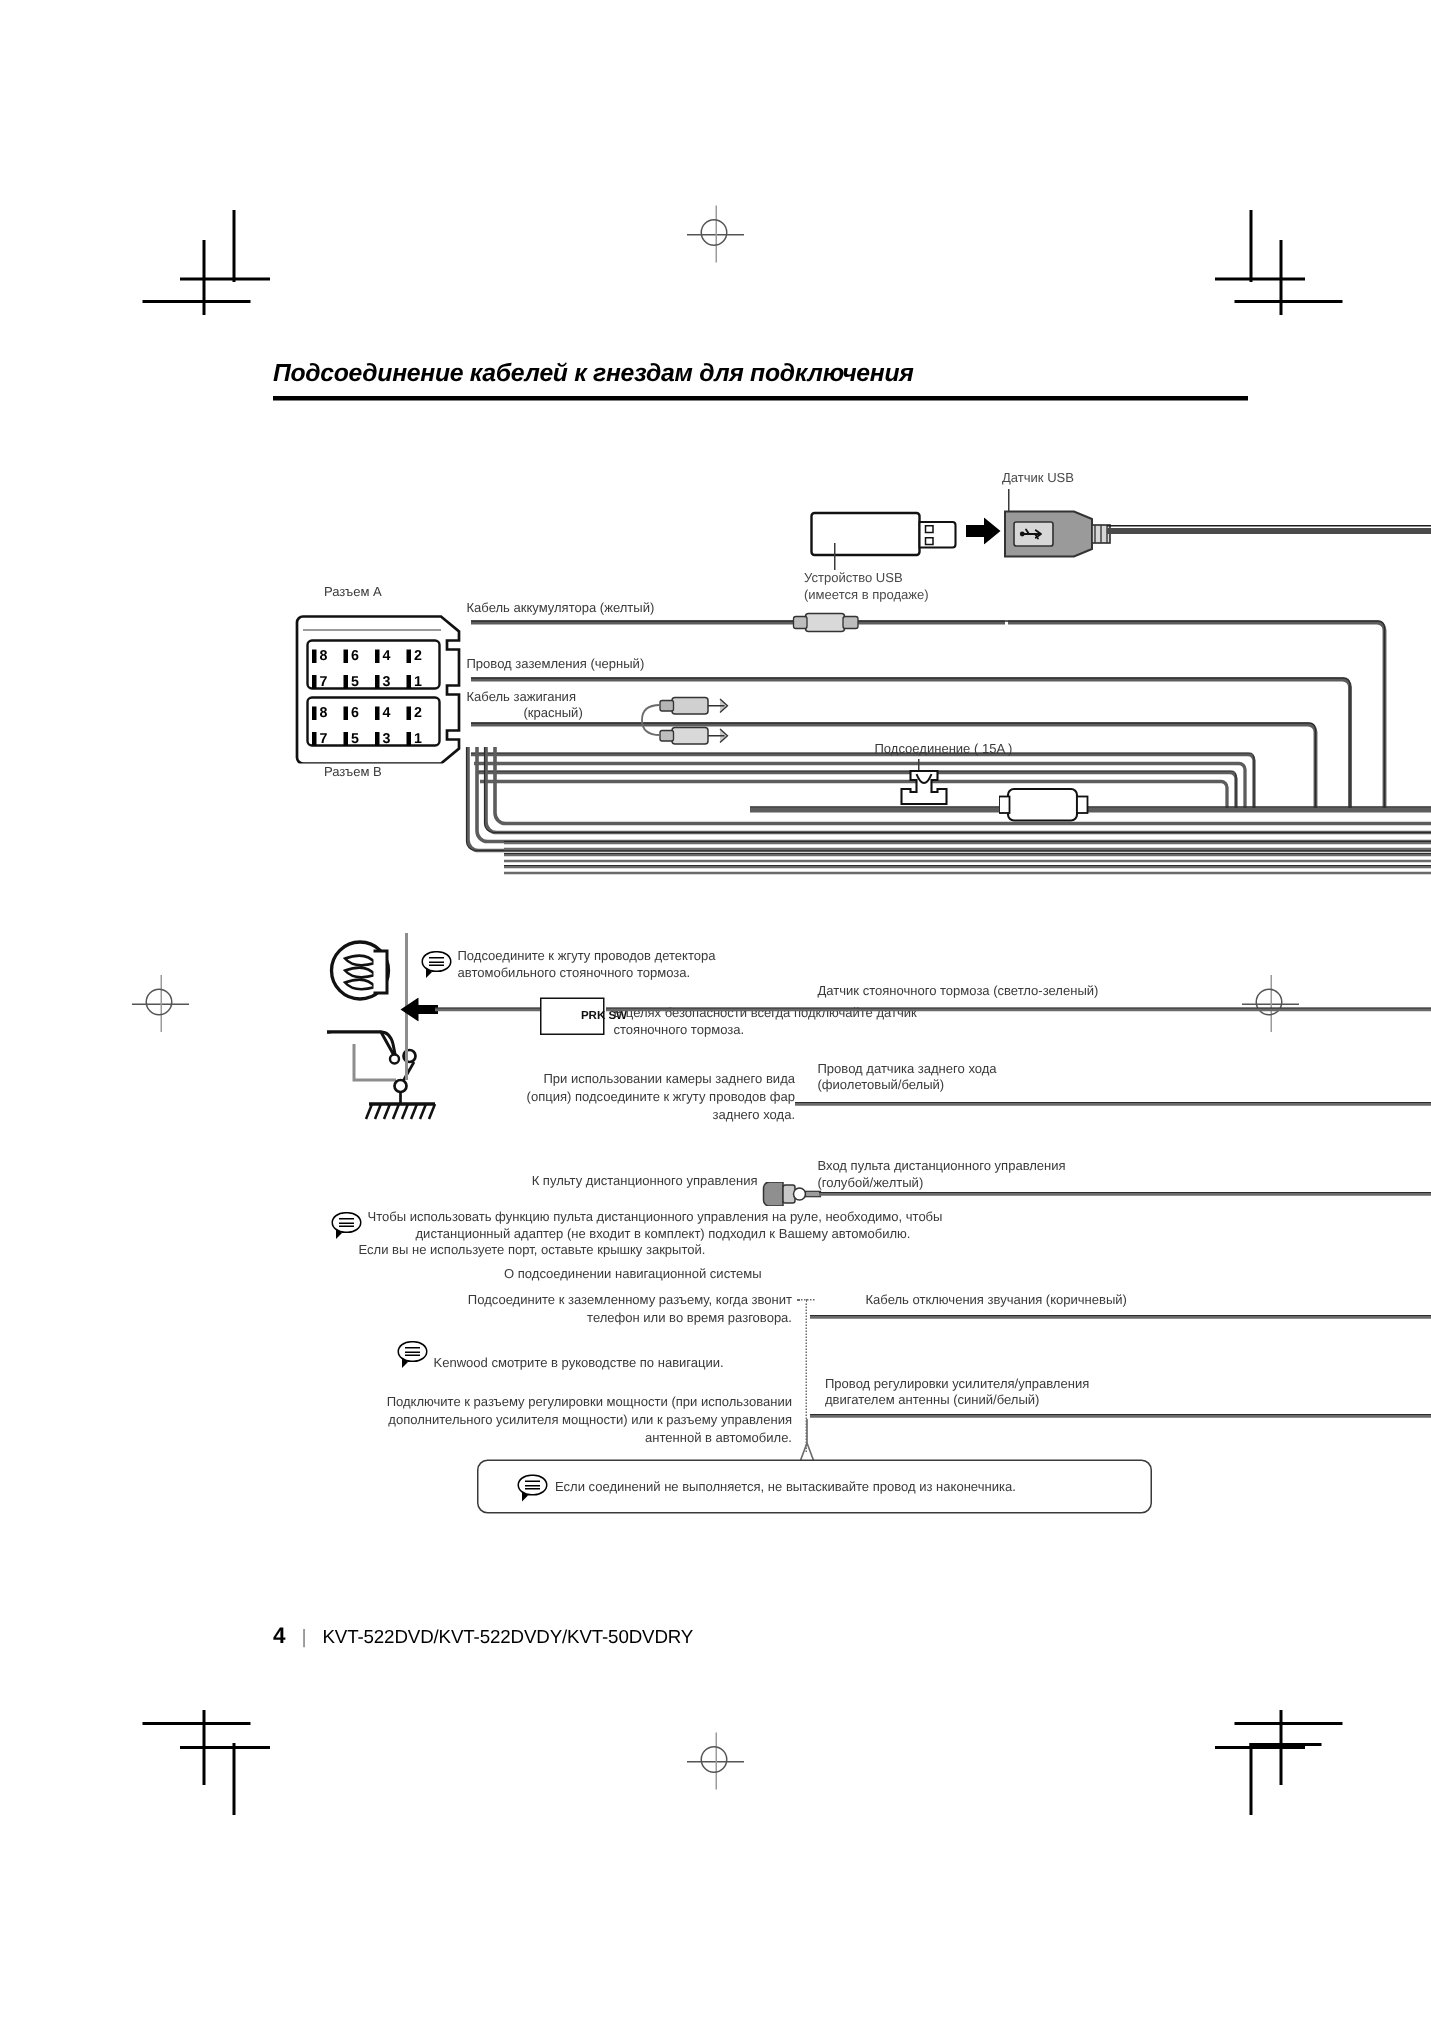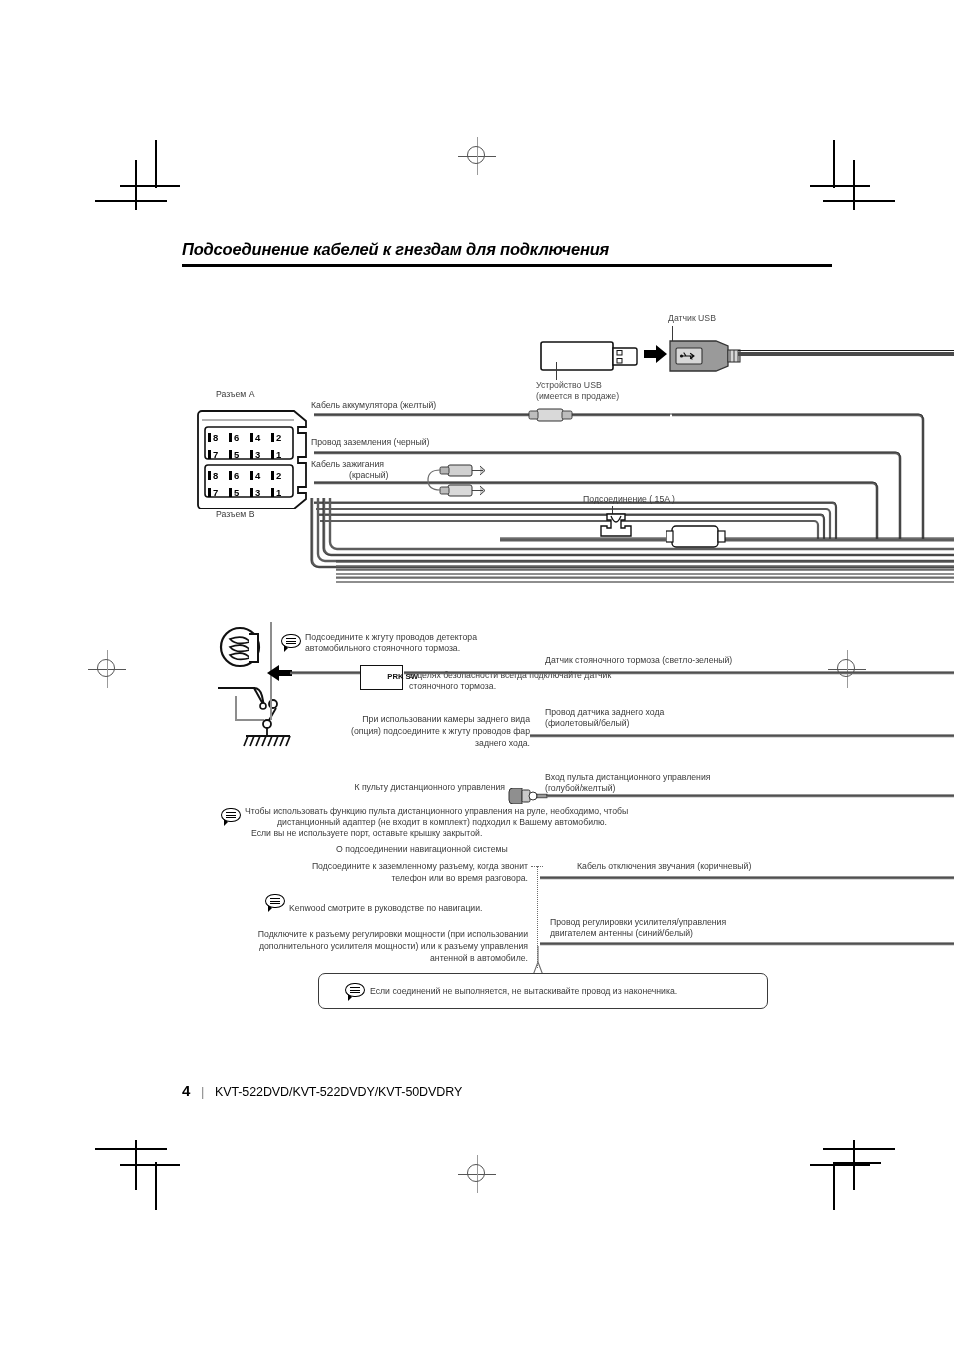--- a/index.html
+++ b/index.html
@@ -359,21 +359,21 @@
 
 <div class="bub" style="left:221px;top:808px;">
   <div class="b"></div>
     <div class="t"></div>
   <div class="ln" style="top:4px;"></div>
     <div class="ln" style="top:6.5px;"></div>
   <div class="ln" style="top:9px;"></div>
 </div>
 <div class="note" style="left:245px;top:806px;">Чтобы использовать функцию пульта дистанционного управления на руле, необходимо, чтобы</div>
 <div class="note" style="left:245px;top:817px;margin-left:32px;">дистанционный адаптер (не входит в комплект) подходил к Вашему автомобилю.</div>
-<div class="note" style="left:251px;top:828px;">Если вы не используете порт, оставьте крышку закрытой.</div>
+<div class="note" style="left:239px;top:828px;">Если вы не используете порт, оставьте крышку закрытой.</div>
 
 <div class="lbl dark r" style="position:absolute;left:250px;top:861px;width:278px;">Подсоедините к заземленному разъему, когда звонит</div>
 <div class="lbl dark r" style="position:absolute;left:250px;top:873px;width:278px;">телефон или во время разговора.</div>
 
 <div class="doth" style="left:531px;top:866px;width:12px;"></div>
 <div class="dot" style="left:537px;top:866px;height:102px;"></div>
 
 <div class="lbl dark" style="position:absolute;left:550px;top:861px;padding-left:27px;">Кабель отключения звучания (коричневый)</div>
 <svg class="abs" style="left:540px;top:872px;" width="414" height="12" viewBox="0 0 414 12">
   <path d="M0 6 H414" stroke="#6a6a6a" stroke-width="2.4" fill="none"></path>

